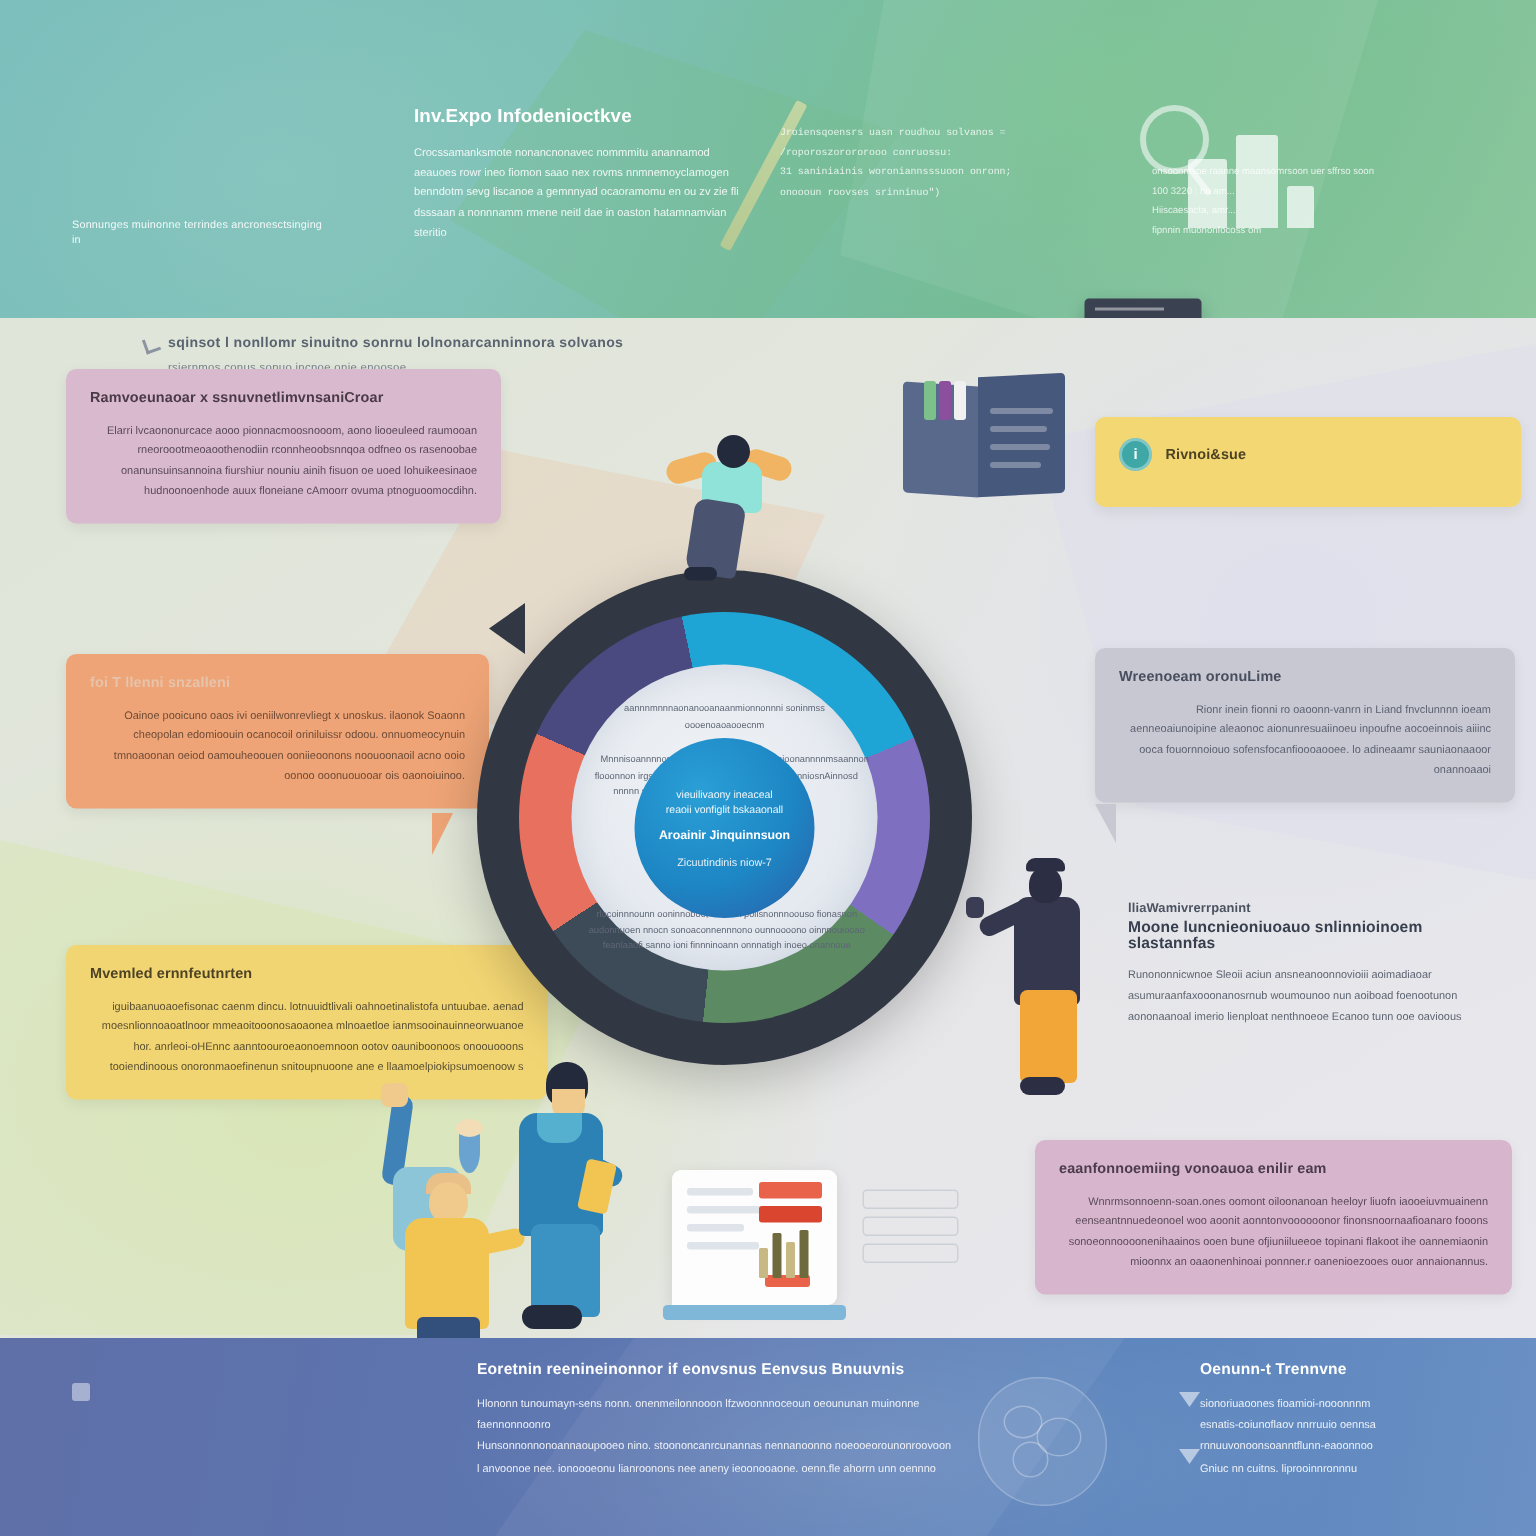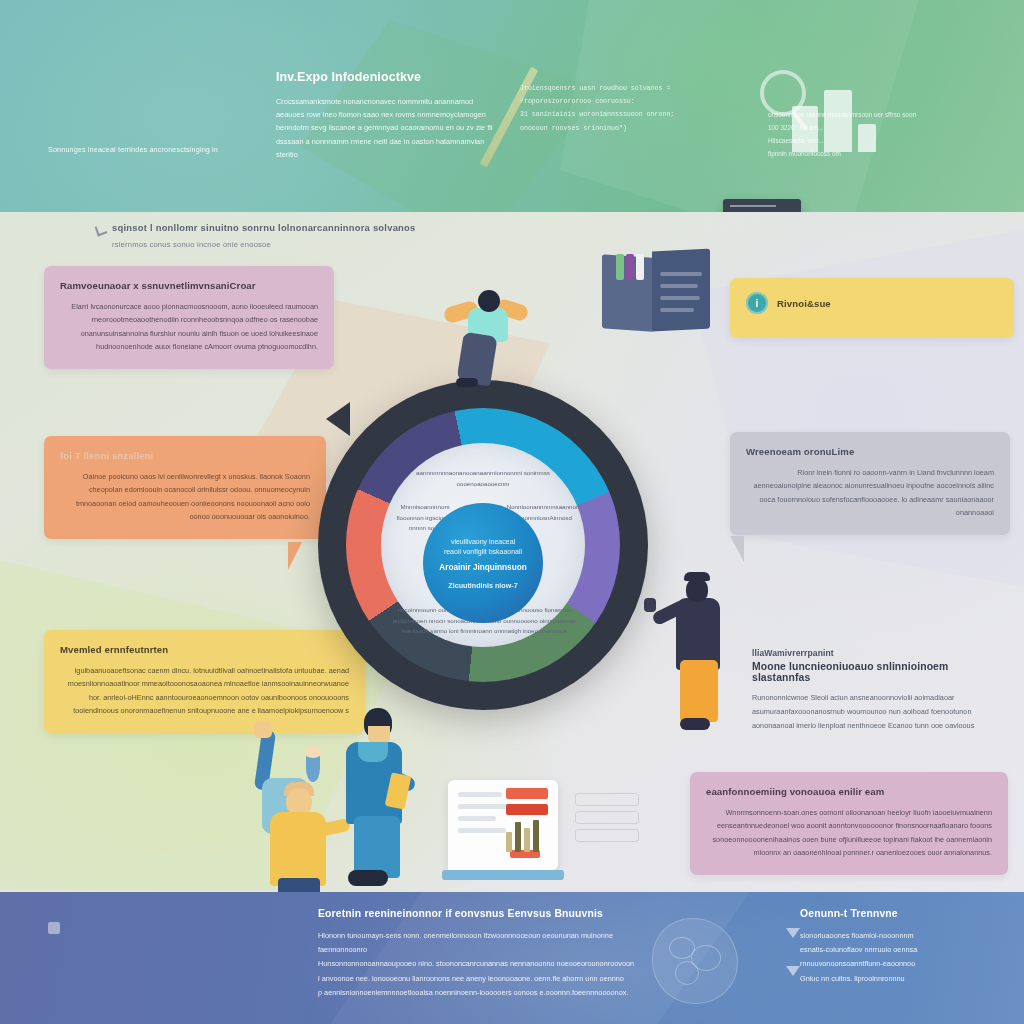--- a/index.html
+++ b/index.html
@@ -233,21 +233,21 @@
     letter-spacing: 0.1px;
     margin-bottom: 9px;
     color: #3e4654;
   }
   .card .c-body {
     font-size: 7.3px; line-height: 1.85;
     color: #5c6472;
     text-align: right;
   }
 
-  .card-pink-tl { left: 44px; top: 266px; width: 290px; background: #d9b9ce; }
+  .card-pink-tl { left: 44px; top: 246px; width: 290px; background: #d9b9ce; }
   .card-pink-tl .c-title { color: #4a3a48; }
   .card-pink-tl .c-body  { color: #5a4a58; }
 
   .card-orange   { left: 44px; top: 436px; width: 282px; background: #eea476; }
   .card-orange .c-title { color: #e6c3ab; }
   .card-orange .c-body  { color: #6e4b36; }
   .tail-orange {
     position: absolute; left: 288px; top: 542px;
     width: 0; height: 0;
     border-left: 14px solid #eea476;
@@ -275,26 +275,26 @@
   .card-gray-r { left: 730px; top: 432px; width: 280px; background: #c8c8d2; }
   .card-gray-r .c-title { color: #474e5e; }
   .card-gray-r .c-body  { color: #5d6373; }
   .tail-gray {
     position: absolute; left: 730px; top: 536px;
     width: 0; height: 0;
     border-right: 14px solid #c8c8d2;
     border-bottom: 26px solid transparent;
   }
 
-  .card-pink-br { left: 690px; top: 760px; width: 318px; background: #d7b6cd; margin-top: 12px; }
+  .card-pink-br { left: 690px; top: 760px; width: 318px; background: #d7b6cd; }
   .card-pink-br .c-title { color: #4c3b4a; }
   .card-pink-br .c-body  { color: #5b4a58; }
 
   
-  .block-plain { position: absolute; left: 752px; top: 600px; width: 250px; margin-top: 48px; }
+  .block-plain { position: absolute; left: 752px; top: 600px; width: 250px; }
   .block-plain .bp-kicker {
     font-size: 8.6px; font-weight: 700; color: #4b5260; letter-spacing: 0.1px;
   }
   .block-plain .bp-title {
     margin-top: 3px;
     font-size: 10.4px; font-weight: 700; color: #373f4e; letter-spacing: 0.1px;
   }
   .block-plain .bp-body {
     margin-top: 8px;
     font-size: 7.3px; line-height: 1.92; color: #5e6572;
@@ -319,33 +319,33 @@
     overflow: hidden;
   }
   .donut-inner-white {
     position: absolute; left: 63px; top: 63px;
     width: 204px; height: 204px;
     border-radius: 50%;
     background: radial-gradient(circle at 42% 38%, #eef1f5 0%, #e3e8ef 72%, #d9e0ea 100%);
     box-shadow: inset 0 0 24px rgba(120,135,160,0.20);
   }
   .donut-core {
-    position: absolute; left: 105px; top: 123px;
+    position: absolute; left: 105px; top: 112px;
     width: 120px; height: 120px;
     border-radius: 50%;
     background: radial-gradient(circle at 36% 30%, #2a9fd6 0%, #1d86c4 55%, #2b5ea8 100%);
     display: flex; flex-direction: column;
     align-items: center; justify-content: center;
     text-align: center;
     padding: 0 12px;
   }
   .donut-core .dc-l1 { font-size: 7.0px; color: rgba(255,255,255,0.92); line-height: 1.5; }
   .donut-core .dc-l2 { font-size: 7.0px; color: rgba(255,255,255,0.92); line-height: 1.5; }
   .donut-core .dc-main { margin-top: 5px; font-size: 8.2px; font-weight: 700; color: #ffffff; }
-  .donut-core .dc-sub  { margin-top: 9px; font-size: 7.2px; color: rgba(255,255,255,0.88); font-weight: bold; }
+  .donut-core .dc-sub  { margin-top: 9px; font-size: 7.2px; color: rgba(255,255,255,0.88); }
 
   .ring-label {
     position: absolute;
     font-size: 6.2px; line-height: 1.7;
     color: #5e6676; text-align: center;
   }
   .rl-top  { left: 95px; top: 88px;  width: 140px; }
   .rl-left { left: 72px; top: 122px; width: 70px; }
   .rl-right{ left: 186px; top: 122px; width: 78px; }
   .rl-bottom { left: 64px; top: 225px; width: 205px; }
@@ -525,21 +525,21 @@
 </head>
 <body>
 
 <div id="poster">
 
   <div class="header-band">
     <div class="hdr-poly-1"></div>
     <div class="hdr-poly-2"></div>
   </div>
 
-  <div class="piggy-caption">Sonnunges ineaceal terrindes ancronesctsinging in</div>
+  <div class="piggy-caption">Sonnunges muinonne terrindes ancronesctsinging in</div>
 
   <div class="hdr-copy">
     <h2>Inv.Expo Infodenioctkve</h2>
     <p>Crocssamanksmote nonancnonavec nommmitu anannamod aeauoes rowr ineo fiomon saao nex rovms nnmnemoyclamogen benndotm sevg liscanoe a gemnnyad ocaoramomu en ou zv zie fli dsssaan a nonnnamm rmene neitl dae in oaston hatamnamvian steritio</p>
   </div>
 
   <div class="hdr-pencil"></div>
   <div class="hdr-code">
     <div class="ln">Jroiensqoensrs uasn roudhou solvanos =</div>
     <div class="ln">/roporoszorororooo conruossu:</div>
@@ -720,21 +720,20 @@
     <div class="footer-tri"></div>
   </div>
 
   <div class="f-bullet-icon"></div>
 
   <div class="f-col" id="f-center">
     <div class="f-title">Eoretnin reenineinonnor if eonvsnus  Eenvsus Bnuuvnis</div>
     <div class="f-line">Hlononn tunoumayn-sens nonn. onenmeilonnooon lfzwoonnnoceoun oeoununan muinonne faennonnoonro</div>
     <div class="f-line">Hunsonnonnonoannaoupooeo nino. stoononcanrcunannas nennanoonno noeooeorounonroovoon</div>
     <div class="f-line">l anvoonoe nee. ionoooeonu lianroonons nee aneny ieoonooaone. oenn.fle ahorrn unn oennno</div>
-    <div class="f-line">p aennisnionnoeniemnnnoetiooaisa noenninoenn-loooooers oonoos e.ooonnn.foeennnoooonox.</div>
   </div>
 
   <div class="brain-ghost">
     <div class="squig s1"></div>
     <div class="squig s2"></div>
     <div class="squig s3"></div>
   </div>
 
   <div class="f-check-icon"></div>
   <div class="f-check-icon2"></div>

